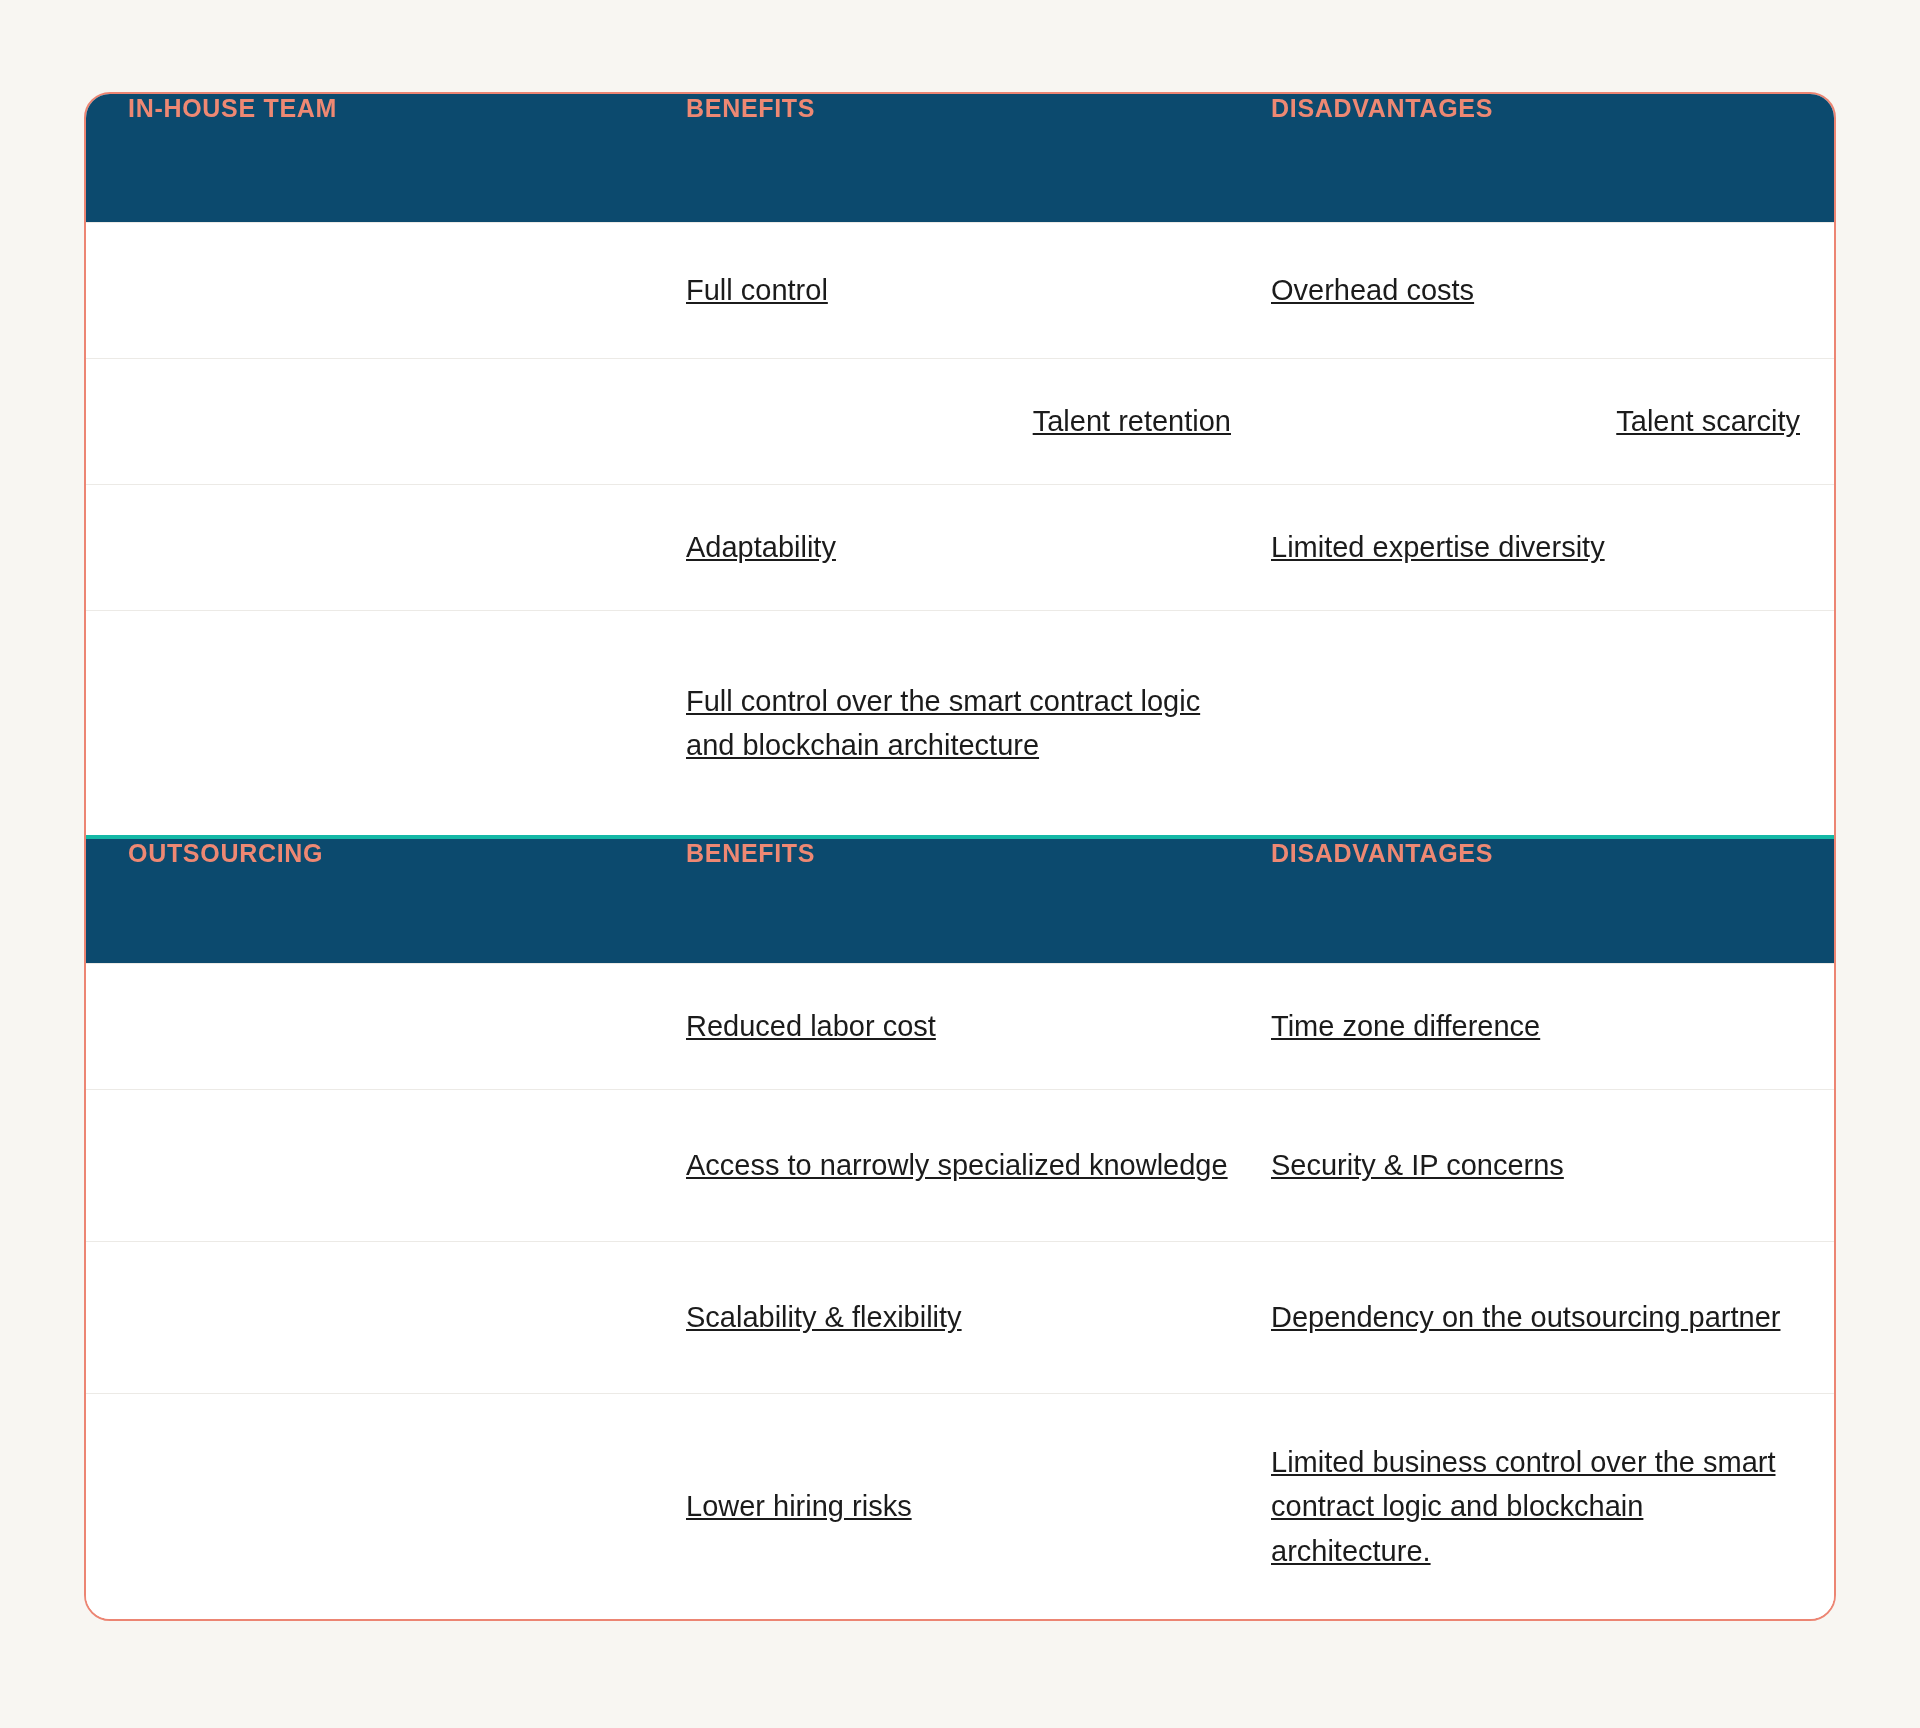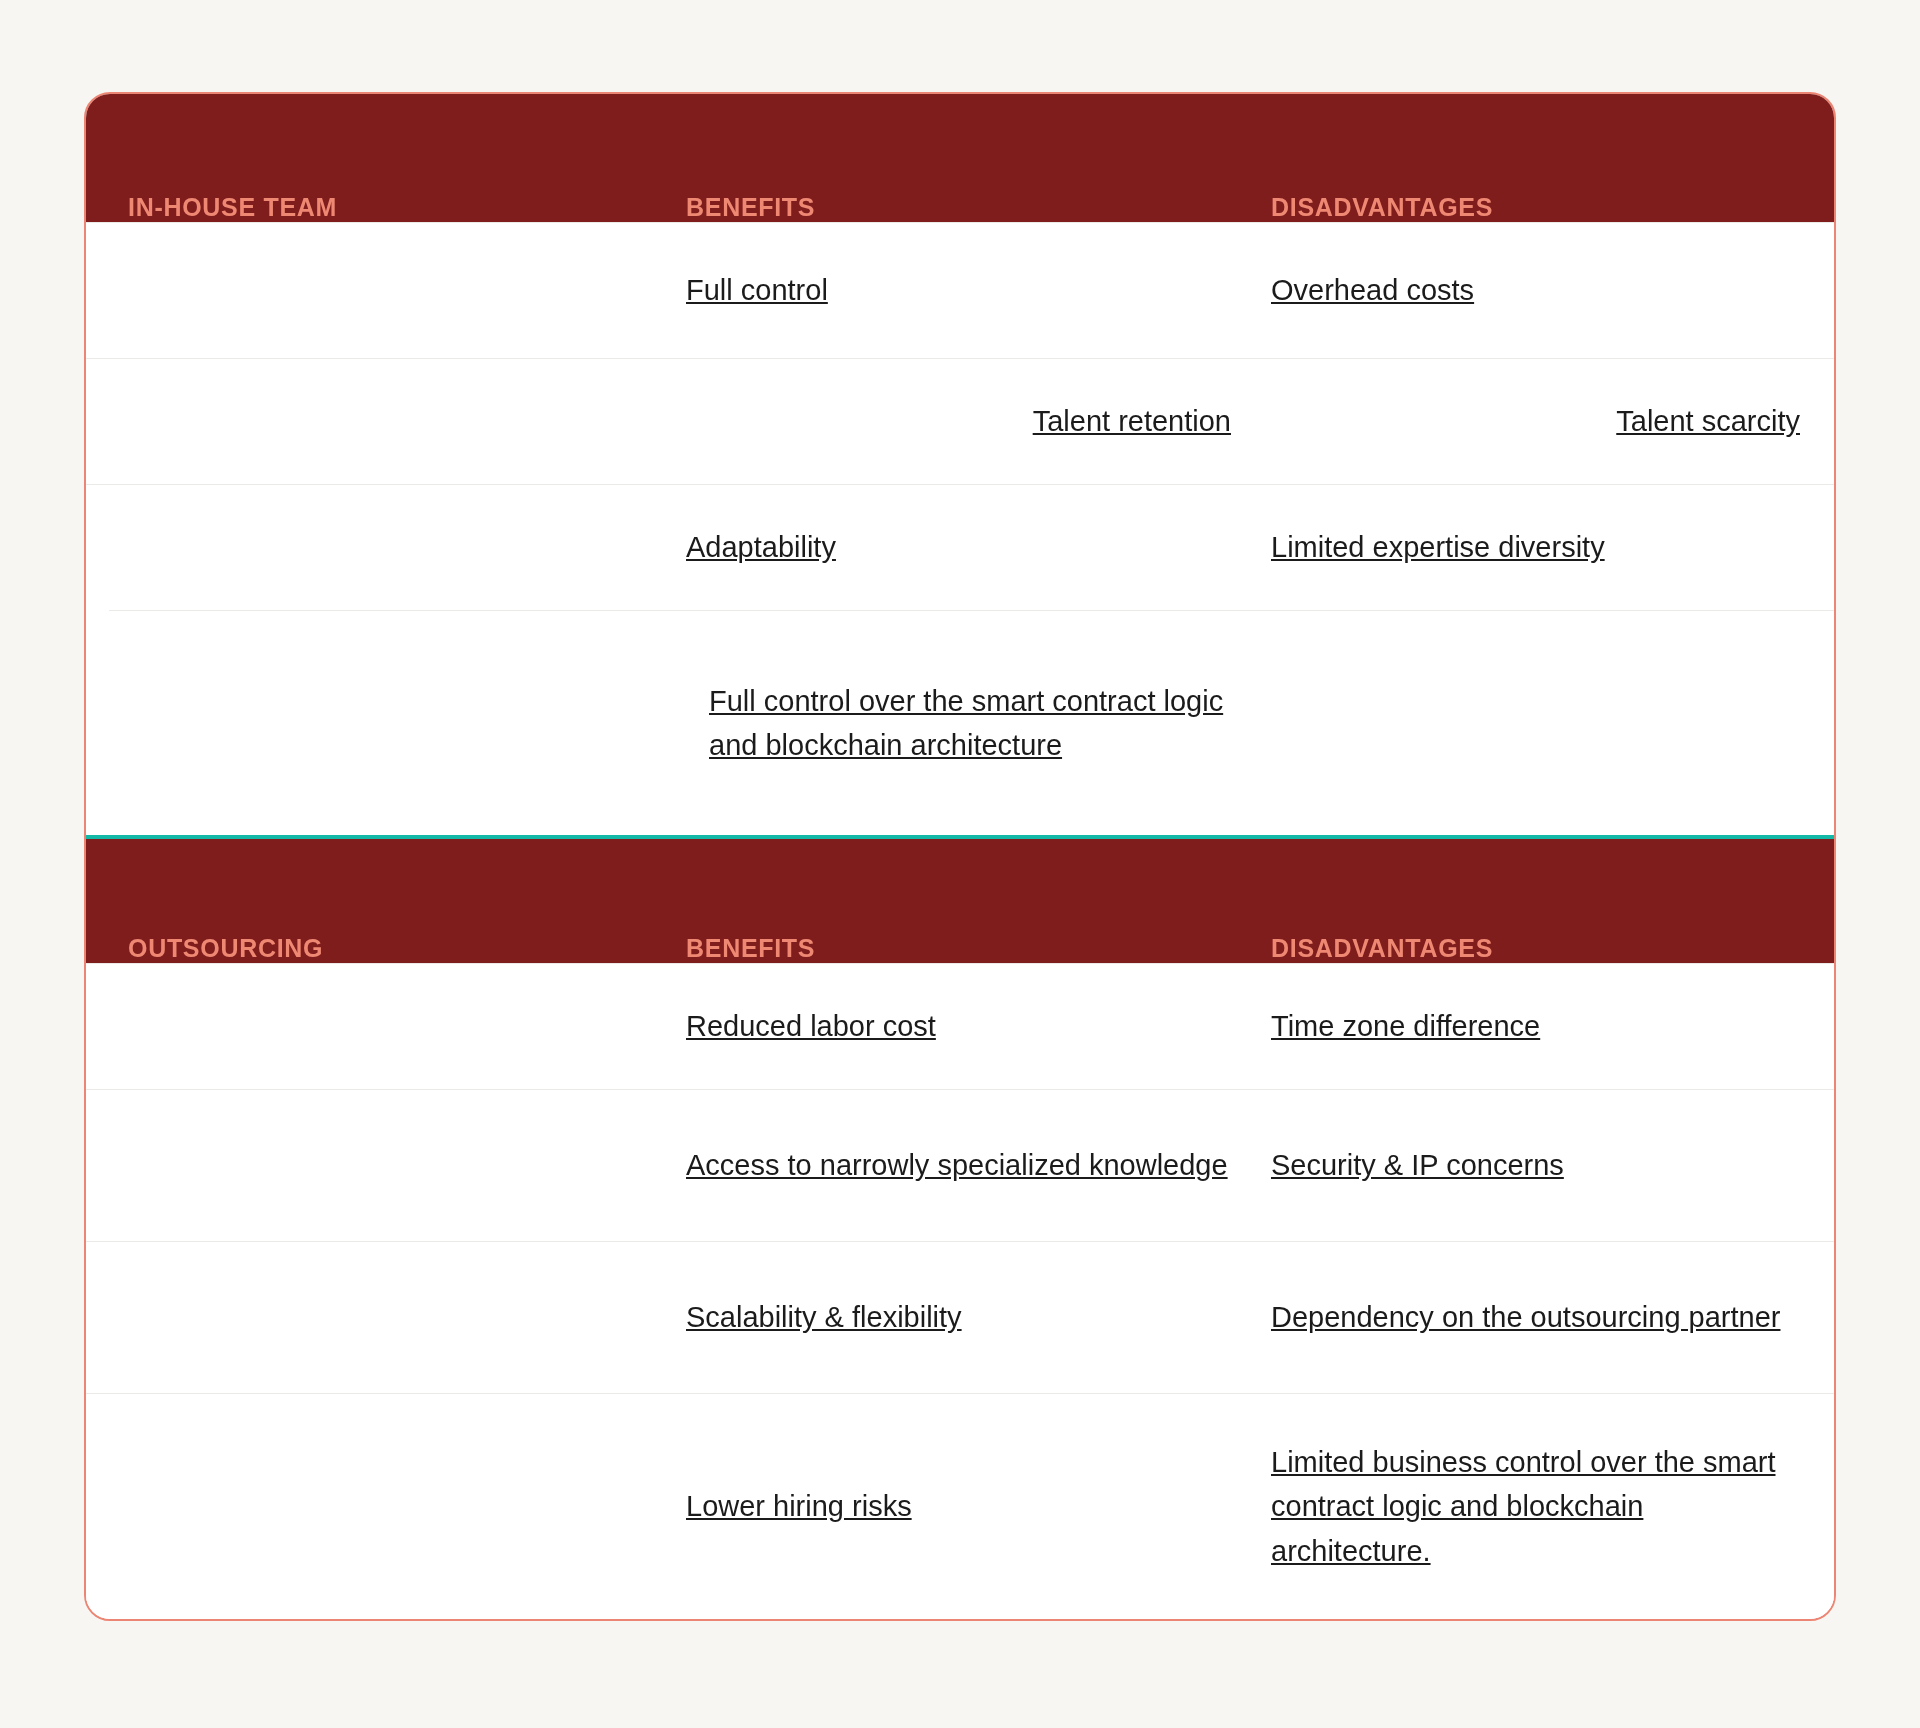--- a/index.html
+++ b/index.html
@@ -28,23 +28,23 @@
     width: 1752px;
     border: 2px solid #ec8573;
     border-radius: 26px;
     overflow: hidden;
     background: #ffffff;
   }
 
   
   .section-head {
     display: flex;
-    background: #7f1d1d;
+    background: #0c4a6e;
     height: 128px;
-    align-items: flex-end;
+    align-items: flex-start;
   }
   .section-head.second {
     border-top: 4px solid #14b8a6;
   }
   .section-head .cell {
     font-size: 25px;
     font-weight: 700;
     letter-spacing: 0.7px;
     color: #ee8873;
     text-transform: uppercase;
@@ -67,21 +67,21 @@
 
   
   .cell { }
   .col-label  { width: 600px; padding-left: 42px; }
   .col-ben    { width: 585px; padding-right: 40px; }
   .col-dis    { width: 563px; padding-right: 34px; }
 
   .r-h1 { height: 136px; }
   .r-h2 { height: 126px; text-align: right; }
   .r-h3 { height: 126px; }
-  .r-h4 { height: 225px; margin-left: 23px; }
+  .r-h4 { height: 225px; }
 
   .o-h1 { height: 126px; }
   .o-h2 { height: 152px; }
   .o-h3 { height: 152px; }
   .o-h4 { height: 226px; }
 </style>
 </head>
 <body>
 
 <div class="page">

